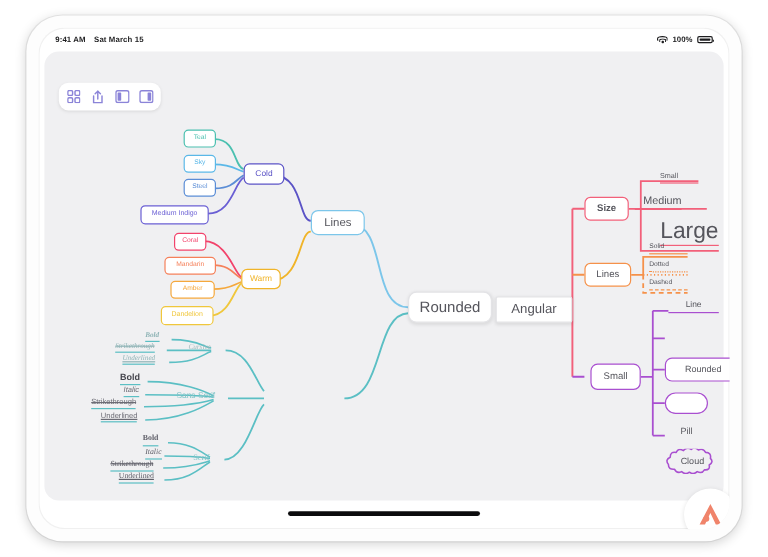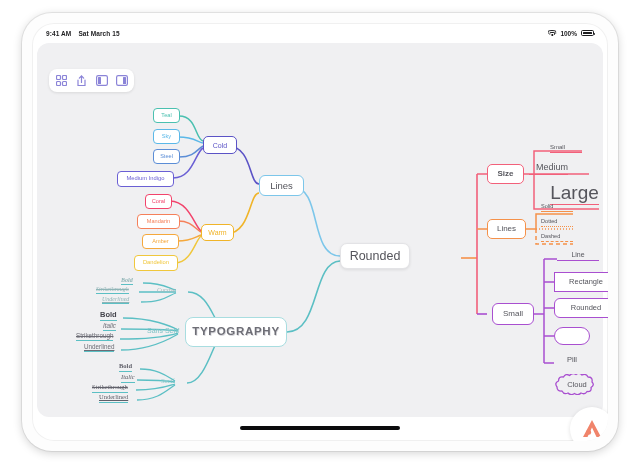--- a/index.html
+++ b/index.html
@@ -200,20 +200,23 @@
             <svg width="12" height="11" viewBox="0 0 12 11">
               <rect x="0.6" y="0.6" width="10.8" height="9.8" rx="1.6" fill="none" stroke="#8b84d8" stroke-width="1.2"></rect>
               <rect x="7" y="2" width="3" height="7" rx="0.6" fill="#8b84d8"></rect>
             </svg>
           </div>
         </div>
 
         <div class="node" style="left:303px;top:200px;width:70px;height:26px;border:1px solid #e3e3e6;border-radius:7px;box-shadow:0 1px 3px rgba(0,0,0,.09);">
           <span class="n-lbl" style="font-size:12.5px;color:#55555c;">Rounded</span>
         </div>
+        <div class="node" style="left:376px;top:204px;width:64px;height:22px;border:1px solid #e3e3e6;border-radius:2px;box-shadow:0 1px 3px rgba(0,0,0,.09);">
+          <span class="n-lbl" style="font-size:11px;color:#55555c;">Angular</span>
+        </div>
 
         <div class="node" style="left:222px;top:132px;width:45px;height:21px;border:1.4px solid #7cc6ea;border-radius:6px;">
           <span class="n-lbl" style="font-size:9.5px;color:#55555c;">Lines</span>
         </div>
 
         <div class="node" style="left:166px;top:93px;width:34px;height:18px;border:1.6px solid #5b53c6;border-radius:5px;">
           <span class="n-lbl" style="font-size:7px;color:#5b53c6;">Cold</span>
         </div>
         <div class="node" style="left:116px;top:65px;width:27px;height:15px;border:1.3px solid #4bc0b0;border-radius:4px;">
           <span class="n-lbl" style="font-size:5.6px;color:#4bc0b0;">Teal</span>
@@ -237,23 +240,20 @@
         <div class="node" style="left:100px;top:171px;width:43px;height:15px;border:1.3px solid #f5805a;border-radius:4px;">
           <span class="n-lbl" style="font-size:5.6px;color:#f5805a;">Mandarin</span>
         </div>
         <div class="node" style="left:105px;top:191px;width:37px;height:15px;border:1.3px solid #f5a83c;border-radius:4px;">
           <span class="n-lbl" style="font-size:5.6px;color:#f5a83c;">Amber</span>
         </div>
         <div class="node" style="left:97px;top:212px;width:44px;height:16px;border:1.4px solid #f0c73c;border-radius:4px;">
           <span class="n-lbl" style="font-size:5.8px;color:#f0c73c;">Dandelion</span>
         </div>
 
-        <div class="node" style="left:148px;top:274px;width:102px;height:30px;border:1.6px solid #a8dde0;border-radius:8px;">
-          <span class="n-lbl" style="font-size:11.5px;color:#6e6e76;font-weight:bold;letter-spacing:.7px;text-shadow:0.7px 0.7px 0 #d9d9de;">TYPOGRAPHY</span>
-        </div>
 
         <div class="ftext" style="left:120px;top:244px;font-size:6px;font-style:italic;color:#9fb8ba;font-family:'Liberation Serif',serif;">Cursive</div>
         <div class="uline" style="left:84px;top:234px;font-size:6px;font-style:italic;font-weight:bold;color:#8fb4b6;font-family:'Liberation Serif',serif;border-bottom:1.2px solid #5bbfc4;padding-bottom:1px;">Bold</div>
         <div class="uline" style="left:59px;top:243px;font-size:6px;font-style:italic;color:#8fb4b6;font-family:'Liberation Serif',serif;text-decoration:line-through;border-bottom:1.2px solid #5bbfc4;padding-bottom:1px;">Strikethrough</div>
         <div class="uline" style="left:65px;top:253px;font-size:6px;font-style:italic;color:#8fb4b6;font-family:'Liberation Serif',serif;text-decoration:underline;border-bottom:1.2px solid #5bbfc4;padding-bottom:1px;">Underlined</div>
 
         <div class="ftext" style="left:110px;top:284px;font-size:7px;color:#7ec3c6;">Sans Serif</div>
         <div class="uline" style="left:63px;top:268px;font-size:7.5px;font-weight:bold;color:#45454d;border-bottom:1.3px solid #5bbfc4;padding-bottom:1px;">Bold</div>
         <div class="uline" style="left:66px;top:280px;font-size:6.3px;font-style:italic;color:#6c6c75;border-bottom:1.2px solid #5bbfc4;padding-bottom:1px;">Italic</div>
         <div class="uline" style="left:39px;top:290px;font-size:6.3px;color:#6c6c75;text-decoration:line-through;border-bottom:1.2px solid #5bbfc4;padding-bottom:1px;">Strikethrough</div>
@@ -276,23 +276,20 @@
           <span class="n-lbl" style="font-size:8px;color:#55555c;">Lines</span>
         </div>
         <div class="uline" style="left:504px;top:161px;font-size:5.6px;color:#55555c;border-bottom:1.2px solid #f5914a;padding-bottom:1px;width:32px;text-align:left;">Solid</div>
         <div class="uline" style="left:504px;top:176px;font-size:5.6px;color:#55555c;border-bottom:1.2px dotted #f5914a;padding-bottom:1px;width:32px;text-align:left;">Dotted</div>
         <div class="uline" style="left:504px;top:191px;font-size:5.6px;color:#55555c;border-bottom:1.2px dashed #f5914a;padding-bottom:1px;width:32px;text-align:left;">Dashed</div>
 
         <div class="node" style="left:455px;top:260px;width:42px;height:22px;border:1.5px solid #a94fd0;border-radius:6px;">
           <span class="n-lbl" style="font-size:8px;color:#55555c;">Small</span>
         </div>
         <div class="uline" style="left:520px;top:208px;font-size:7px;color:#55555c;border-bottom:1.3px solid #a94fd0;padding-bottom:2px;width:42px;text-align:center;">Line</div>
-        <div class="node" style="left:517px;top:229px;width:64px;height:20px;border:1.5px solid #a94fd0;border-radius:0;">
-          <span class="n-lbl" style="font-size:7.5px;color:#55555c;">Rectangle</span>
-        </div>
         <div class="node" style="left:517px;top:255px;width:64px;height:20px;border:1.5px solid #a94fd0;border-radius:6px;">
           <span class="n-lbl" style="font-size:7.5px;color:#55555c;">Rounded</span>
         </div>
         <div class="node" style="left:517px;top:284px;width:36px;height:18px;border:1.5px solid #a94fd0;border-radius:999px;">
           <span class="n-lbl" style="font-size:7.5px;color:#55555c;margin-top:48px;">Pill</span>
         </div>
         <div style="position:absolute;left:515px;top:310px;width:50px;height:21px;margin-top:21px;">
           <svg width="50" height="21" viewBox="0 0 50 21" style="position:absolute;left:0;top:0;">
             <path d="M5 13 q-3 -4 1.5 -6 q0 -5 5 -4 q2 -4 6 -1.5 q3 -3.5 6.5 -1 q3 -2.5 6 0.5 q4 -2 6 2 q5 0 4 5 q3 3 -1 5.5 q1 4.5 -4 4 q-2 3.5 -6 1.5 q-3 3 -6.5 0.5 q-3.5 2.5 -6.5 -0.5 q-4 2 -6 -2 q-5 0.5 -5 -4z" fill="none" stroke="#a94fd0" stroke-width="1.3" stroke-linejoin="round"></path>
           </svg>

